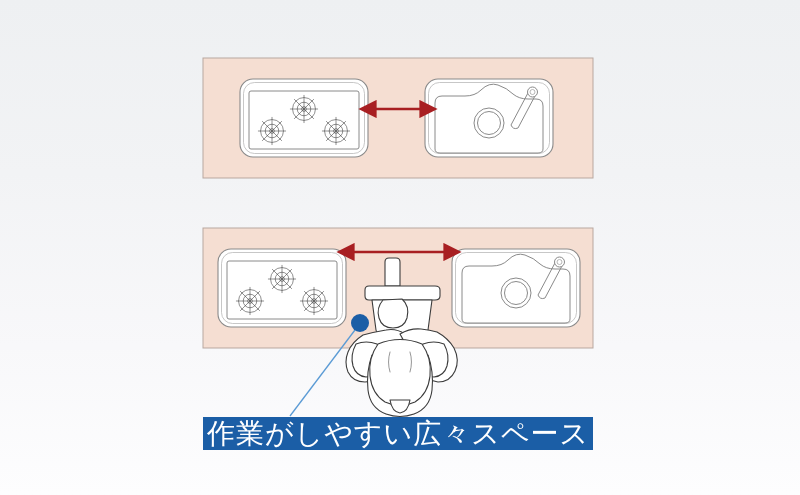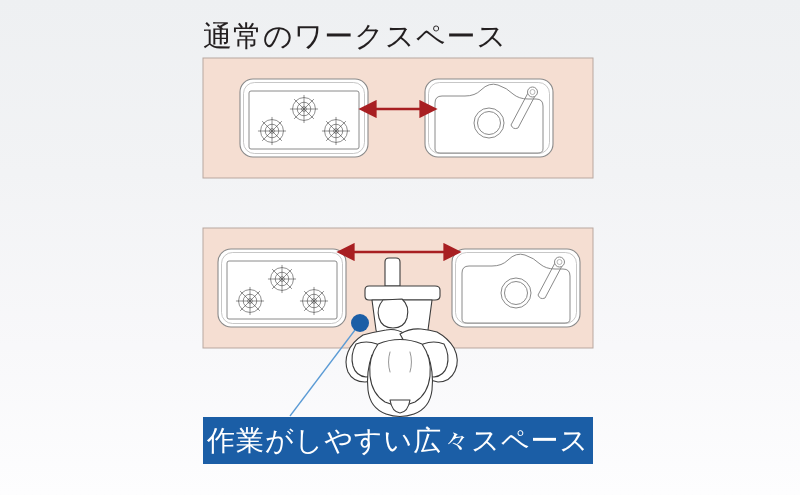--- a/index.html
+++ b/index.html
@@ -41,41 +41,40 @@
     left: 0;
     top: 0;
     width: 800px;
     height: 495px;
   }
   .callout-box {
     position: absolute;
     left: 203px;
     top: 417px;
     width: 390px;
-    height: 47px;
+    height: 33px;
     background: #1b5ea6;
     display: flex;
     align-items: center;
     justify-content: center;
   }
   .callout-text {
     font-family: "Liberation Serif", "DejaVu Serif", serif;
     font-size: 28px;
     color: #ffffff;
     letter-spacing: 1px;
     white-space: nowrap;
     line-height: 1;
   }
 </style>
 </head>
 <body>
 
 <div id="stage">
 
-  <div class="title" id="title-normal">通常のワークスペース</div>
 
 
   <svg class="svg-layer" viewBox="0 0 800 495">
     <defs>
       <marker id="ah-start" markerWidth="7" markerHeight="7" refX="6" refY="3.5" orient="auto" markerUnits="strokeWidth">
         <path d="M7,0 L7,7 L0,3.5 z" fill="#a81f22"></path>
       </marker>
       <marker id="ah-end" markerWidth="7" markerHeight="7" refX="1" refY="3.5" orient="auto" markerUnits="strokeWidth">
         <path d="M0,0 L0,7 L7,3.5 z" fill="#a81f22"></path>
       </marker>

